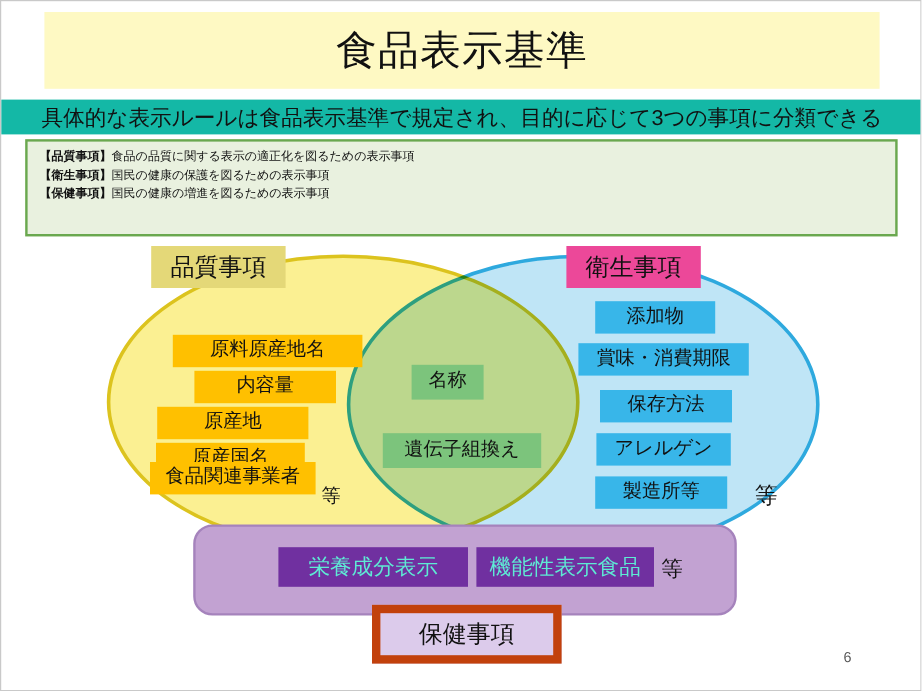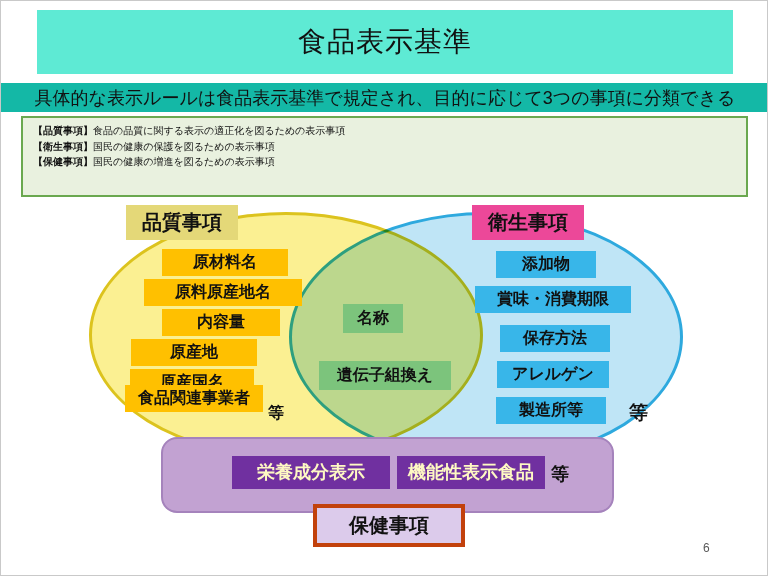--- a/index.html
+++ b/index.html
@@ -6,80 +6,80 @@
   html, body { margin: 0; padding: 0; background: #ffffff; }
   body { font-family: "Liberation Sans", "DejaVu Sans", sans-serif; color: #111; }
 
   .slide {
     position: relative; width: 768px; height: 576px;
     background: #ffffff; border: 1px solid #c9c9c9; overflow: hidden;
   }
 
   .title-band {
     position: absolute; left: 36px; top: 9px; width: 696px; height: 64px;
-    background: #5eead4; display: flex; align-items: center; justify-content: center;
-    font-size: 28px; letter-spacing: 1px;
+    background: #fef9c3; display: flex; align-items: center; justify-content: center;
+    font-size: 34px; letter-spacing: 1px;
   }
 
   .subtitle-band {
     position: absolute; left: 0; top: 82px; width: 768px; height: 29px;
     background: #14b8a6; display: flex; align-items: center; justify-content: center;
     font-size: 18px; white-space: nowrap;
   }
 
   .def-box {
     position: absolute; left: 20px; top: 115px; width: 727px; height: 81px;
     background: #E9F1DF; border: 2px solid #6AA84F;
     padding: 5px 10px; font-size: 10px; line-height: 1.55;
   }
   .def-line { white-space: nowrap; }
   .def-term { font-weight: bold; }
 
-  .venn { position: absolute; inset: 0; isolation: isolate; font-weight: bold; }
+  .venn { position: absolute; inset: 0; isolation: isolate; }
 
   .ellipse { position: absolute; border-radius: 50%; mix-blend-mode: multiply; }
   .ellipse.yellow { left: 88px; top: 211px; width: 394px; height: 246px; background: #FBF092; border: 3px solid #DCC31E; }
   .ellipse.blue   { left: 288px; top: 211px; width: 394px; height: 250px; background: #BFE5F6; border: 3px solid #2EA9DE; }
 
   .health-rect {
     position: absolute; left: 160px; top: 436px; width: 453px; height: 76px;
     background: #C2A2D2; border: 2px solid #A583BC; border-radius: 16px;
   }
 
   .group-label {
     position: absolute; transform: translateX(-50%);
     font-size: 20px; padding: 4px 16px; white-space: nowrap; text-align: center;
   }
   .label-quality { left: 181px; top: 204px; background: #E4D878; }
   .label-hygiene { left: 527px; top: 204px; background: #ec4899; }
-  .label-health  { left: 388px; top: 503px; background: #DCCBEB; border: 4px solid #c2410c; padding: 4px 32px; }
+  .label-health  { left: 388px; top: 503px; background: #DCCBEB; border: 7px solid #c2410c; padding: 4px 32px; }
 
   .tag {
     position: absolute; transform: translateX(-50%);
     font-size: 16px; line-height: 1.3; padding: 3px 0;
     text-align: center; white-space: nowrap;
   }
   .tag.orange { background: #FFC000; }
   .tag.blue   { background: #38B6E9; }
   .tag.green  { background: #7CC47C; }
-  .tag.purple { background: #7030A0; color: #fef9c3; font-size: 18px; padding: 5px 0; }
+  .tag.purple { background: #7030A0; color: #5eead4; font-size: 18px; padding: 5px 0; }
 
   
   .q1 { left: 224px; top: 248px; width: 126px; }
   .q2 { left: 222px; top: 278px; width: 158px; }
   .q3 { left: 220px; top: 308px; width: 118px; }
   .q4 { left: 193px; top: 338px; width: 126px; }
   .q5 { left: 191px; top: 368px; width: 124px; }
   .q6 { left: 193px; top: 384px; width: 138px; }
   
   .s1 { left: 372px; top: 259px; width: 60px; padding: 4px 0; margin-top: 44px; }
   .s2 { left: 384px; top: 360px; width: 132px; padding: 4px 0; }
   
   .h1 { left: 545px; top: 250px; width: 100px; }
-  .h2 { left: 552px; top: 285px; width: 156px; }
+  .h2 { left: 552px; top: 285px; width: 142px; }
   .h3 { left: 554px; top: 324px; width: 110px; }
   .h4 { left: 552px; top: 360px; width: 112px; }
   .h5 { left: 550px; top: 396px; width: 110px; }
   
   .p1 { left: 310px; top: 455px; width: 158px; }
   .p2 { left: 470px; top: 455px; width: 148px; }
 
   .etc { position: absolute; font-size: 16px; }
   .etc-quality { left: 267px; top: 402px; }
   .etc-hygiene { left: 628px; top: 399px; font-size: 19px; }
@@ -111,21 +111,20 @@
   <div class="venn">
 
     <div class="ellipse yellow"></div>
     <div class="ellipse blue"></div>
 
     <div class="health-rect"></div>
 
     <div class="group-label label-quality">品質事項</div>
     <div class="group-label label-hygiene">衛生事項</div>
 
-    <div class="tag orange q1">原材料名</div>
     <div class="tag orange q2">原料原産地名</div>
     <div class="tag orange q3">内容量</div>
     <div class="tag orange q4">原産地</div>
     <div class="tag orange q5">原産国名</div>
     <div class="tag orange q6">食品関連事業者</div>
     <div class="etc etc-quality">等</div>
 
     <div class="tag green s1">名称</div>
     <div class="tag green s2">遺伝子組換え</div>
 

